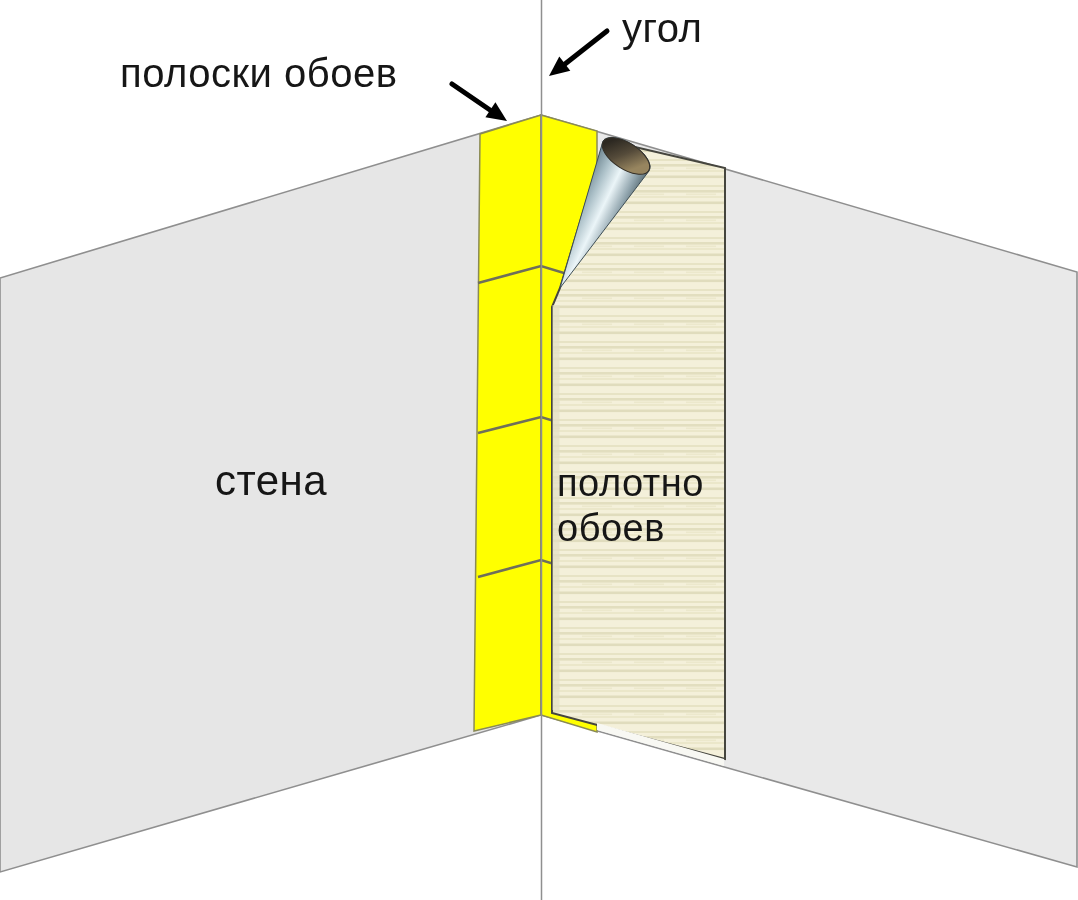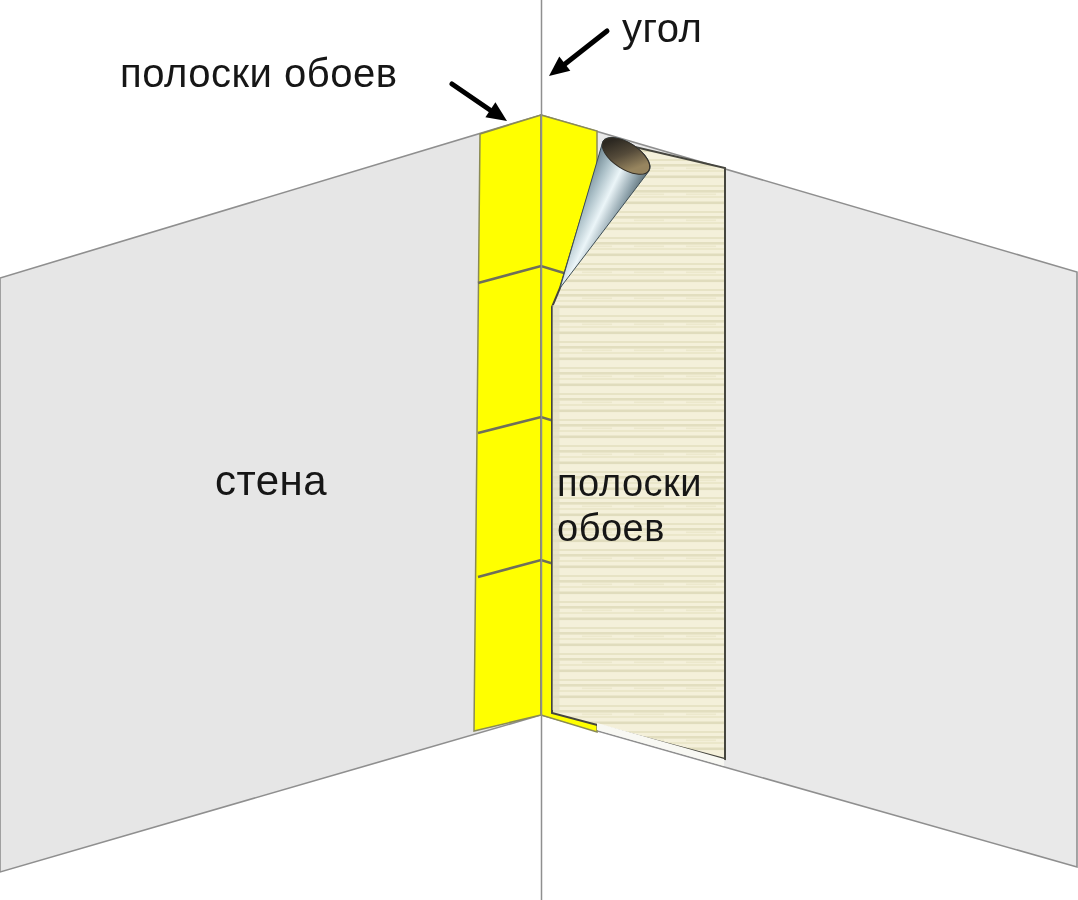--- a/index.html
+++ b/index.html
@@ -85,16 +85,16 @@
 
     <line x1="452" y1="84" x2="490" y2="110" stroke-width="5" stroke-linecap="round" stroke="#000000"></line>
     <polygon points="507,121 485.4,117.3 495.4,102.3" fill="#000000"></polygon>
     <line x1="607" y1="31" x2="565" y2="64" stroke-width="5" stroke-linecap="round" stroke="#000000"></line>
     <polygon points="549,76 559.3,56.6 570.3,70.8" fill="#000000"></polygon>
   </svg>
 
   <div class="label label-strips">полоски обоев</div>
   <div class="label label-corner">угол</div>
   <div class="label label-wall">стена</div>
-  <div class="label label-panel">полоски
+  <div class="label label-panel">полотно
 обоев</div>
 
 </div>
 
 </body></html>

